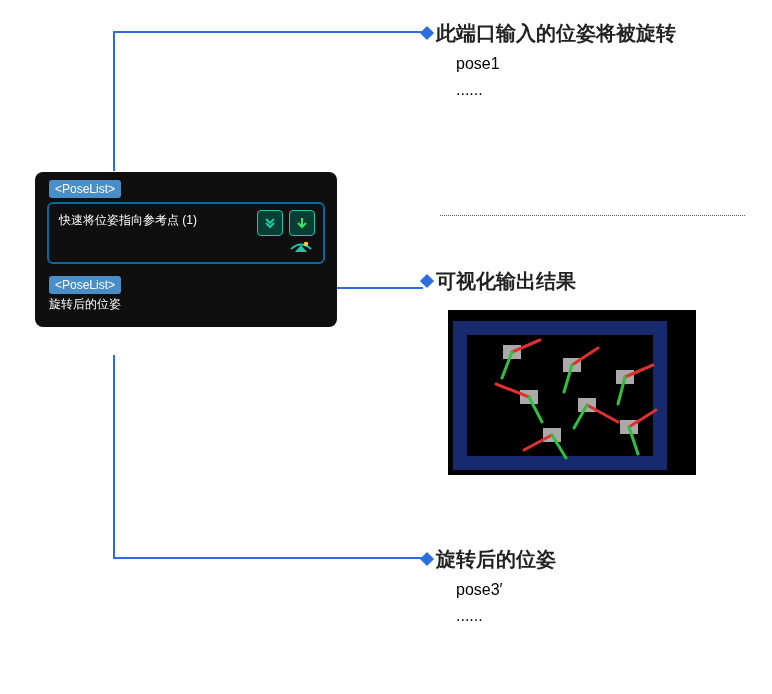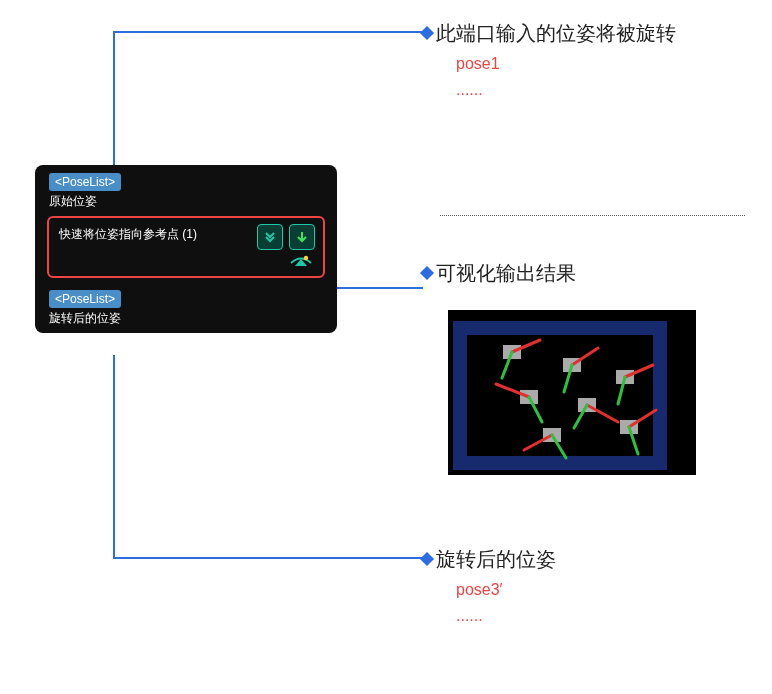--- a/index.html
+++ b/index.html
@@ -7,26 +7,26 @@
     width: 772px;
     height: 694px;
     background: #ffffff;
     font-family: "Microsoft YaHei", "Segoe UI", Arial, sans-serif;
     position: relative;
     overflow: hidden;
   }
   .callout-title {
     font-size: 20px;
     color: #222;
-    font-weight: 400;
+    font-weight: 700;
     text-align: center;
   }
   .callout-list {
     font-size: 16px;
-    color: #ef4444;
+    color: #000000;
     line-height: 1.6;
     margin-left: 20px;
     margin-top: 4px;
   }
   .bullet {
     width: 10px;
     height: 10px;
     background: #2d6de0;
     transform: rotate(45deg);
     display: inline-block;
@@ -43,42 +43,42 @@
     background: #2d6de0;
   }
   .dotted-sep {
     position: absolute;
     border-top: 1px dotted #555;
   }
   
   .node-panel {
     position: absolute;
     left: 35px;
-    top: 165px;
+    top: 172px;
     width: 302px;
     background: #0f0f0f;
     border-radius: 8px;
-    padding-bottom: 0;
+    padding-bottom: 8px;
   }
   .port-tag {
     display: inline-block;
     background: #4a8ec7;
     color: #fff;
     font-size: 12px;
     padding: 2px 6px;
     border-radius: 3px;
     margin: 8px 0 0 14px;
   }
   .port-label {
     color: #fff;
     font-size: 12px;
     margin: 2px 0 6px 14px;
   }
   .step-box {
-    border: 2px solid #ef4444;
+    border: 2px solid #0369a1;
     border-radius: 6px;
     margin: 4px 12px 4px 12px;
     padding: 8px 10px 6px 10px;
     position: relative;
     min-height: 62px;
   }
   .step-title {
     color: #fff;
     font-size: 12px;
   }
@@ -108,21 +108,21 @@
   .viz-box {
     position: absolute;
     left: 448px;
     top: 310px;
     width: 248px;
     height: 165px;
     background: #000;
   }
   
   .cb1 { position: absolute; left: 436px; top: 20px; }
-  .cb2 { position: absolute; left: 436px; top: 260px; }
+  .cb2 { position: absolute; left: 436px; top: 268px; }
   .cb3 { position: absolute; left: 436px; top: 546px; }
   svg { display: block; }
 </style>
 </head>
 <body>
 
 <div class="cb1">
   <span class="bullet" style="left:-14px; top:8px;"></span>
   <div class="callout-title">此端口输入的位姿将被旋转</div>
   <div class="callout-list">
@@ -189,21 +189,20 @@
   </div>
 </div>
 
 <div class="vline" style="left:113px; top:355px; height:202px;"></div>
 <div class="hline" style="left:113px; top:557px; width:310px;"></div>
 
 <div class="node-panel">
   <div>
     <span class="port-tag">&lt;PoseList&gt;</span>
   </div>
-  <div class="port-label">原始位姿</div>
 
   <div class="step-box">
     <div class="step-title">快速将位姿指向参考点 (1)</div>
     <div class="step-icons-row1">
       <div class="sq-btn">
         <svg width="14" height="14" viewBox="0 0 14 14">
           <polyline points="3,3 7,7 11,3" fill="none" stroke="#1fc7a6" stroke-width="2"></polyline>
           <polyline points="3,7 7,11 11,7" fill="none" stroke="#1fc7a6" stroke-width="2"></polyline>
         </svg>
       </div>

